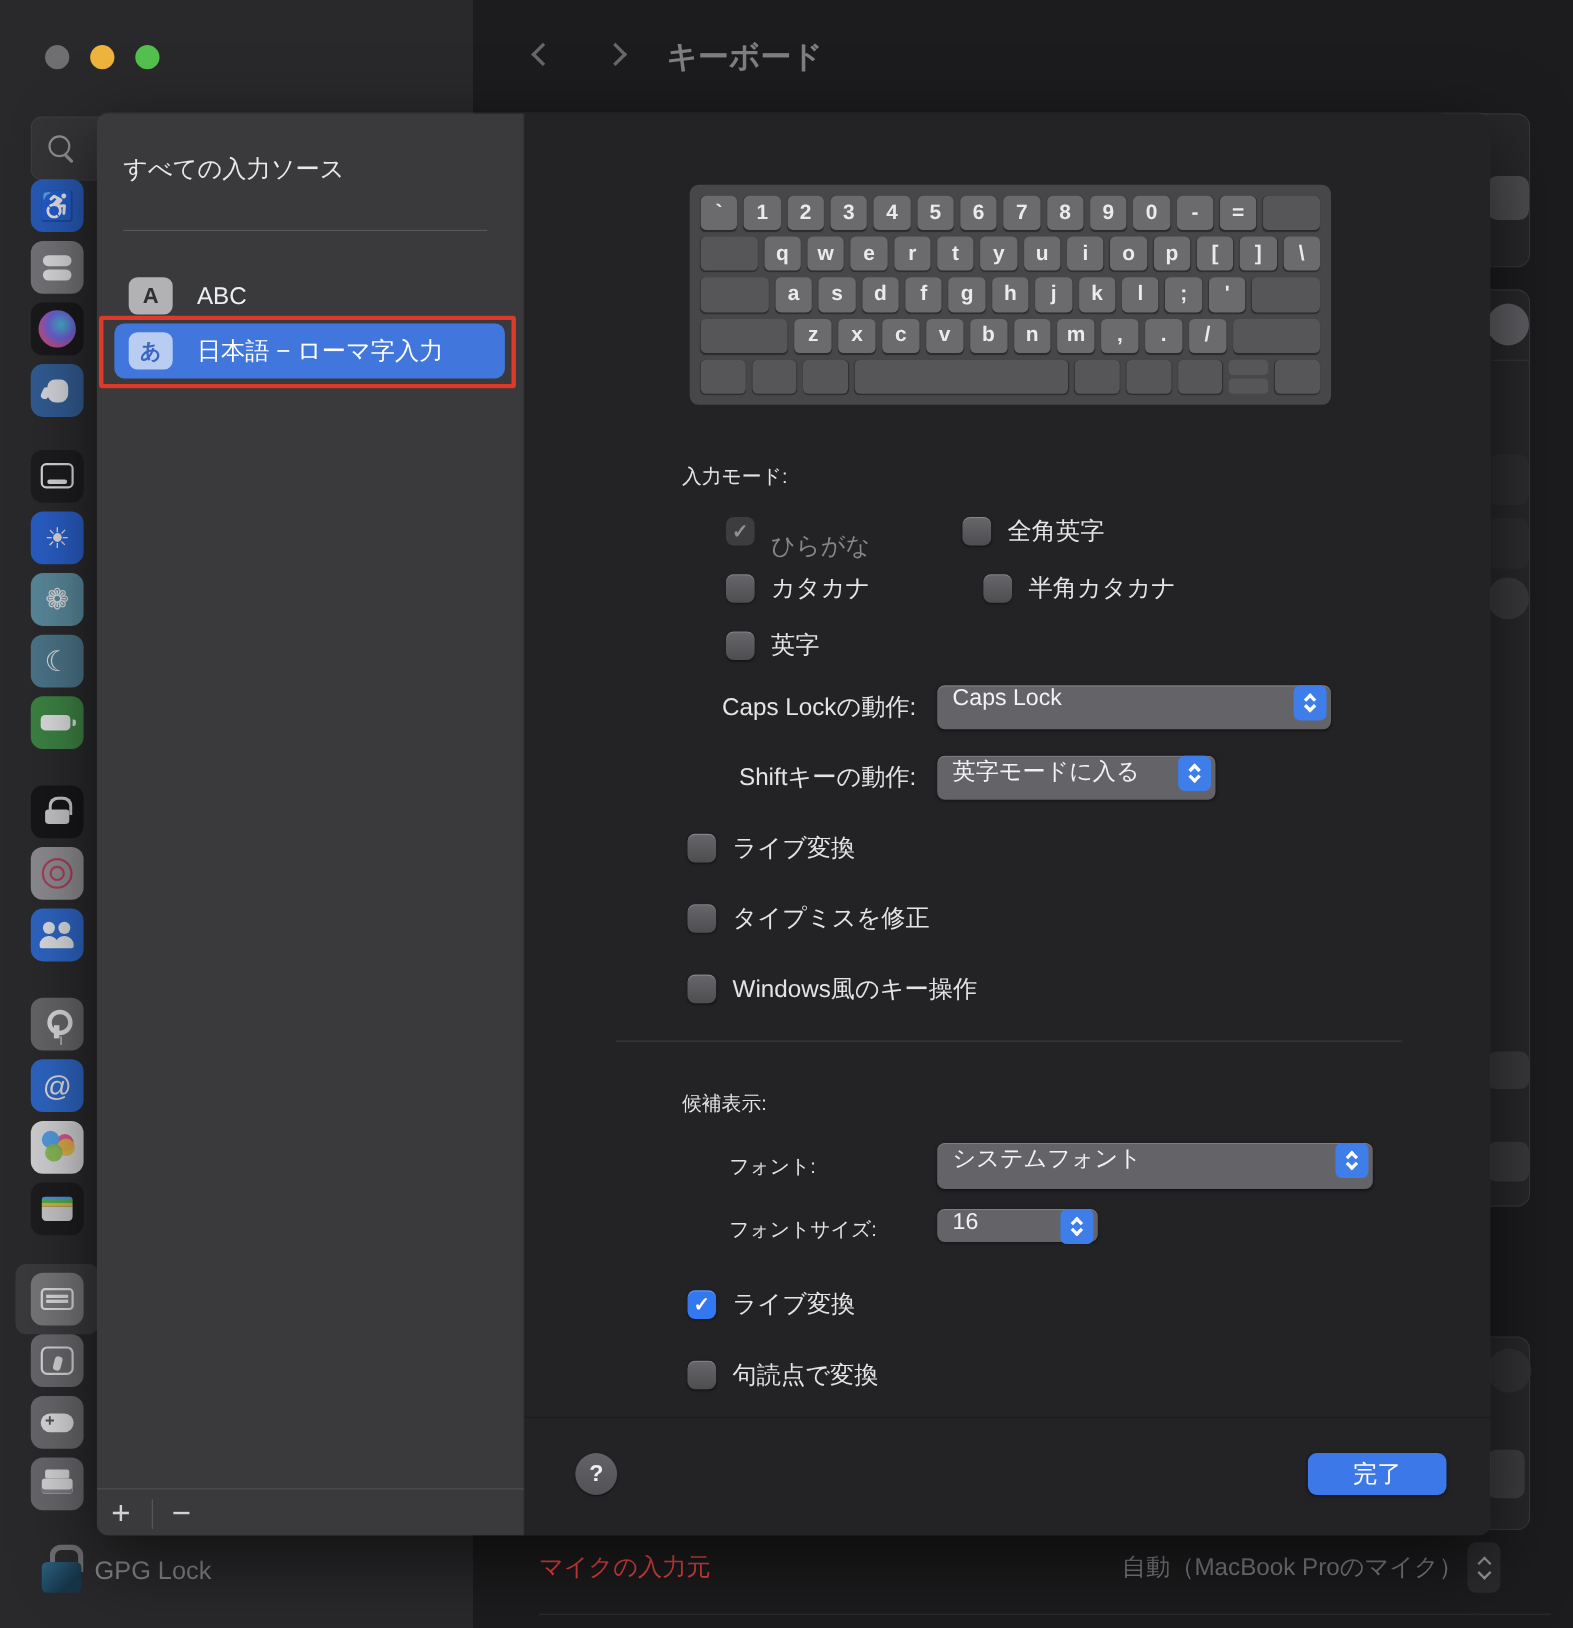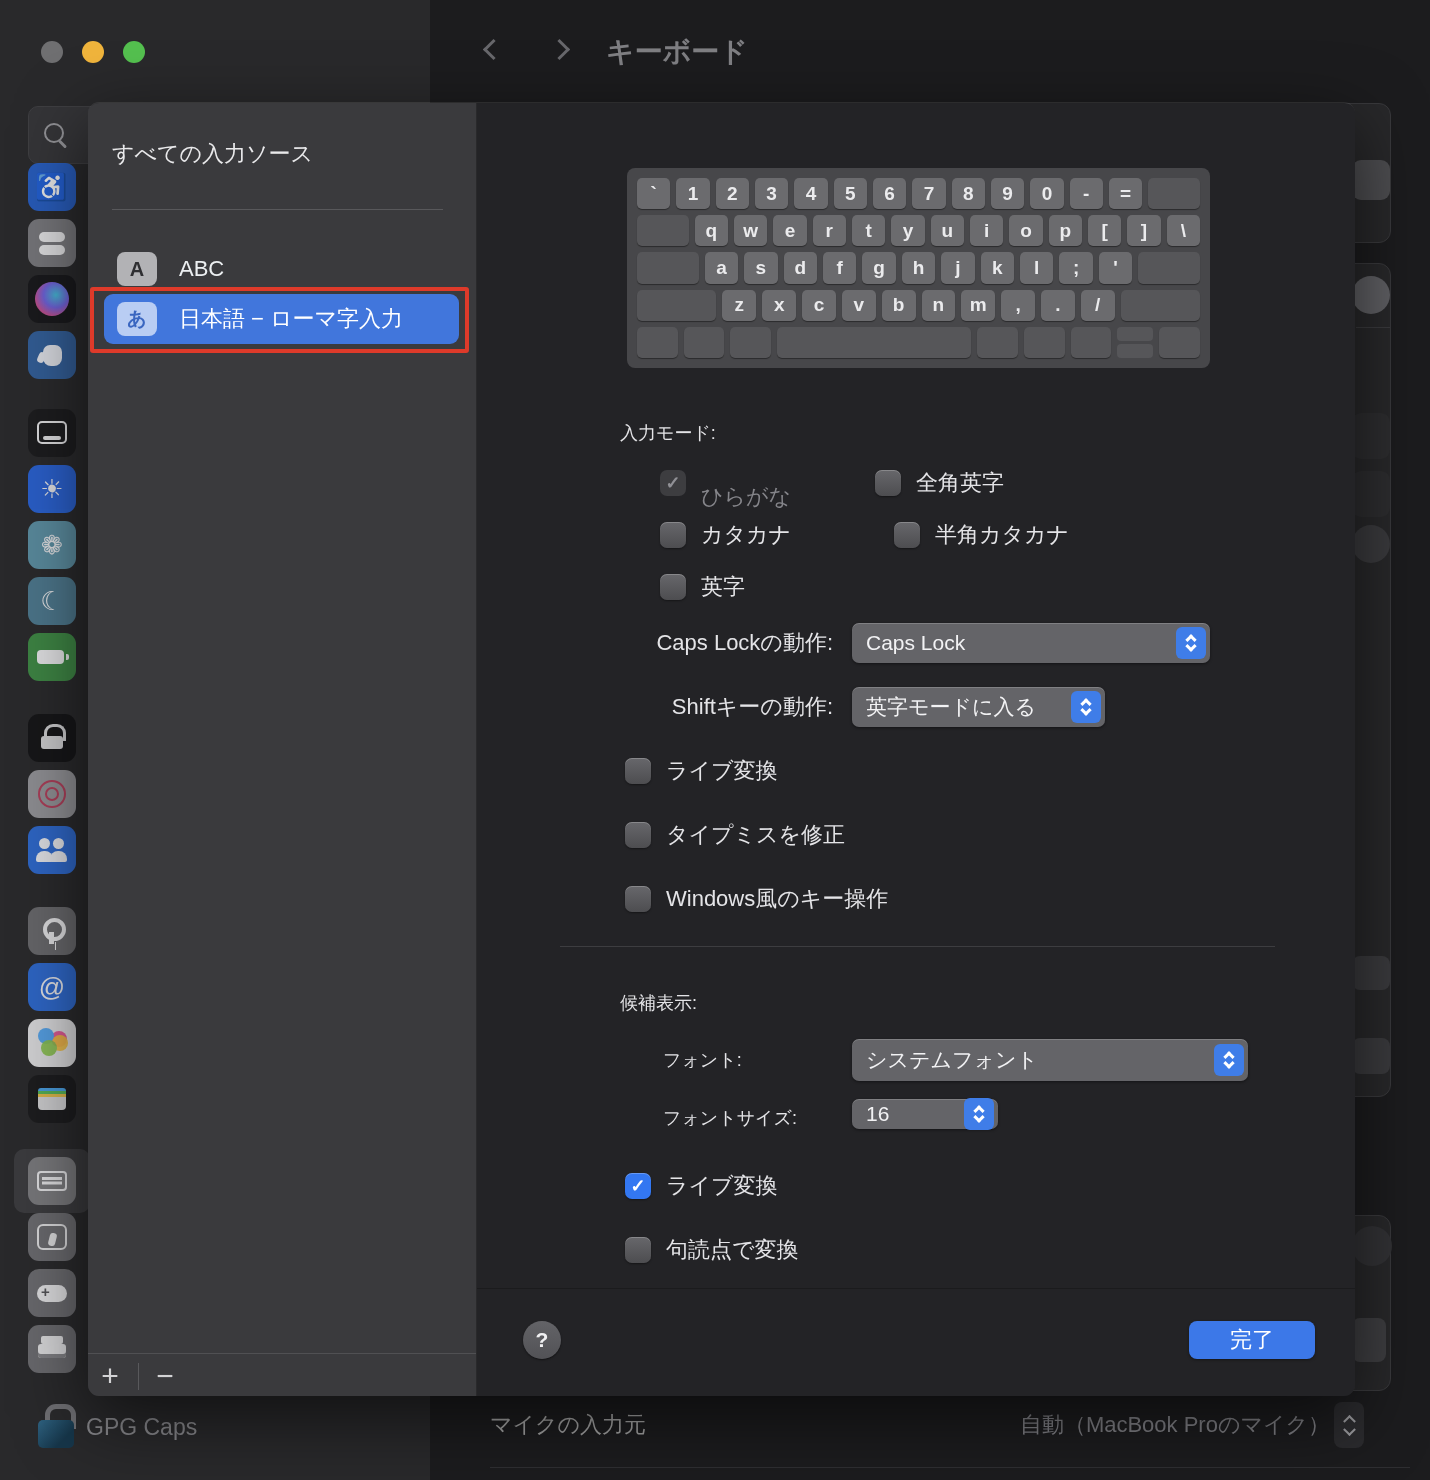--- a/index.html
+++ b/index.html
@@ -84,21 +84,21 @@
   .up-c1 { top:276px; width:38px; height:38px; border-radius:50%; background:#5f5f63; }
   .up-d1 { top:327px; left:926px; width:34px; height:1px; background:#3a3a3d; }
   .up-a { top:413px; width:38px; height:46px; border-radius:9px; background:#2d2d2f; }
   .up-b { top:471px; width:38px; height:46px; border-radius:9px; background:#2d2d2f; }
   .up-c2 { top:525px; width:38px; height:38px; border-radius:50%; background:#3a3a3d; }
   .up-p3 { top:956px; width:38px; height:34px; border-radius:8px; background:#3a3a3d; }
   .up-p4 { top:1038px; width:38px; height:36px; border-radius:8px; background:#3a3a3d; }
   .up-c3 { top:1226px; width:40px; height:40px; border-radius:50%; background:#323235; }
   .up-p5 { top:1318px; width:34px; height:44px; border-radius:8px; background:#3e3e41; }
 
-  .mic-label { position:absolute; left:60px; top:1410px; font-size:22px; color:#a3a3a3; }
+  .mic-label { position:absolute; left:60px; top:1410px; font-size:22px; color:#ef4444; }
   .mic-value { position:absolute; right:100px; top:1410px; font-size:22px; color:#7f7f84; }
   .mic-step { position:absolute; left:904px; top:1402px; width:30px; height:46px; background:#2b2b2e; border-radius:8px;
     display:flex; flex-direction:column; align-items:center; justify-content:center; gap:5px; }
   .gchev { width:9px; height:9px; border-left:2.5px solid #9a9a9e; border-top:2.5px solid #9a9a9e; }
   .gchev.up { transform:rotate(45deg) translate(2px,2px); }
   .gchev.dn { transform:rotate(225deg) translate(2px,2px); }
   .mic-div { position:absolute; left:60px; right:20px; top:1467px; height:1px; background:#2f2f32; }
 
   
   .sheet { position:absolute; left:88px; top:102px; width:1267px; height:1294px; border-radius:11px;
@@ -160,21 +160,21 @@
   .mode-item:nth-child(2) { left:398px; top:365px; }
   .mode-item:nth-child(3) { left:183px; top:417px; }
   .mode-item:nth-child(4) { left:398px; top:417px;margin-left:19px; }
   .mode-item:nth-child(5) { left:183px; top:469px; }
   .opt-item:nth-child(1) { left:148px; top:653px; }
   .opt-item:nth-child(2) { left:148px; top:717px; }
   .opt-item:nth-child(3) { left:148px; top:781px; }
   .cand-item:nth-child(1) { left:148px; top:1068px; }
   .cand-item:nth-child(2) { left:148px; top:1132px; }
 
-  .popup { position:absolute; background:#646468; border-radius:7px; display:flex; align-items:center;
+  .popup { position:absolute; background:#646468; border-radius:7px; display:flex; align-items:flex-start;
     padding-left:14px; box-shadow:inset 0 1px 0 rgba(255,255,255,.18), 0 1px 3px rgba(0,0,0,.45); }
   .popup .pval { flex:1; font-size:21px; color:#f2f2f4; white-space:nowrap; overflow:hidden; }
   .stepper { width:30px; height:32px; background:#3f7de8; border-radius:6px; margin-right:4px; flex:none;
     display:flex; flex-direction:column; align-items:center; justify-content:center; gap:4px; }
   .wchev { width:8px; height:8px; border-left:3px solid #fff; border-top:3px solid #fff; }
   .wchev.up { transform:rotate(45deg) translate(2px,2px); }
   .wchev.dn { transform:rotate(225deg) translate(2px,2px); }
   .dd-caps { left:375px; top:520px; width:358px; height:40px; }
   .dd-shift { left:375px; top:584px; width:253px; height:40px; }
   .dd-font { left:375px; top:936px; width:396px; height:42px; }
@@ -232,21 +232,21 @@
         </div>
         <div class="side-icon icon-game-center" style="top: 1019px; background: rgb(228, 228, 230);"></div>
         <div class="side-icon icon-wallet" style="top: 1075px; background: rgb(27, 27, 29);"></div>
         <div class="side-icon icon-keyboard" style="top: 1157px; background: rgb(124, 124, 128);"></div>
         <div class="side-icon icon-trackpad" style="top: 1213px; background: rgb(111, 111, 115);"></div>
         <div class="side-icon icon-game-controller" style="top: 1269px; background: rgb(111, 111, 115);"></div>
         <div class="side-icon icon-printers" style="top: 1325px; background: rgb(111, 111, 115);"></div>
       </div>
     <div class="gpg-row">
       <span class="gpg-lock"></span>
-      <span class="gpg-label">GPG Caps</span>
+      <span class="gpg-label">GPG Lock</span>
     </div>
   </div>
 
   <div class="content-pane">
     <div class="nav-btn nav-back">
         <i></i>
       </div>
     <div class="nav-btn nav-fwd">
         <i></i>
       </div>

